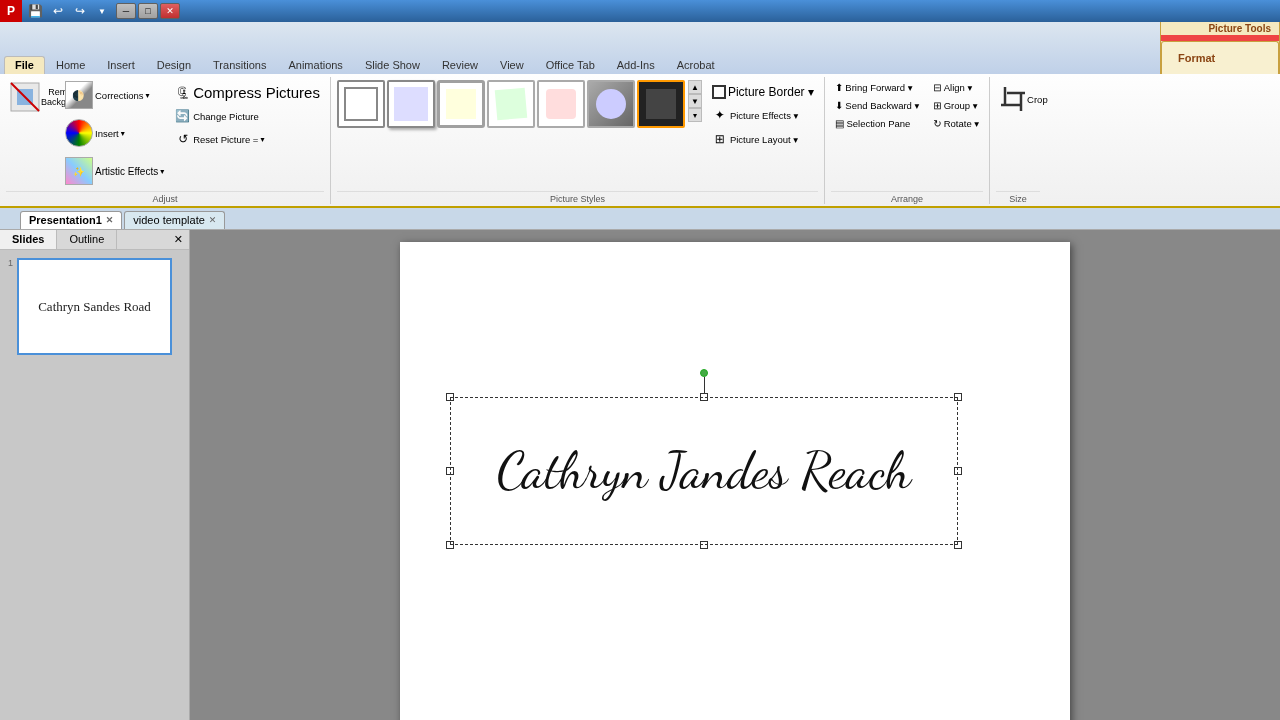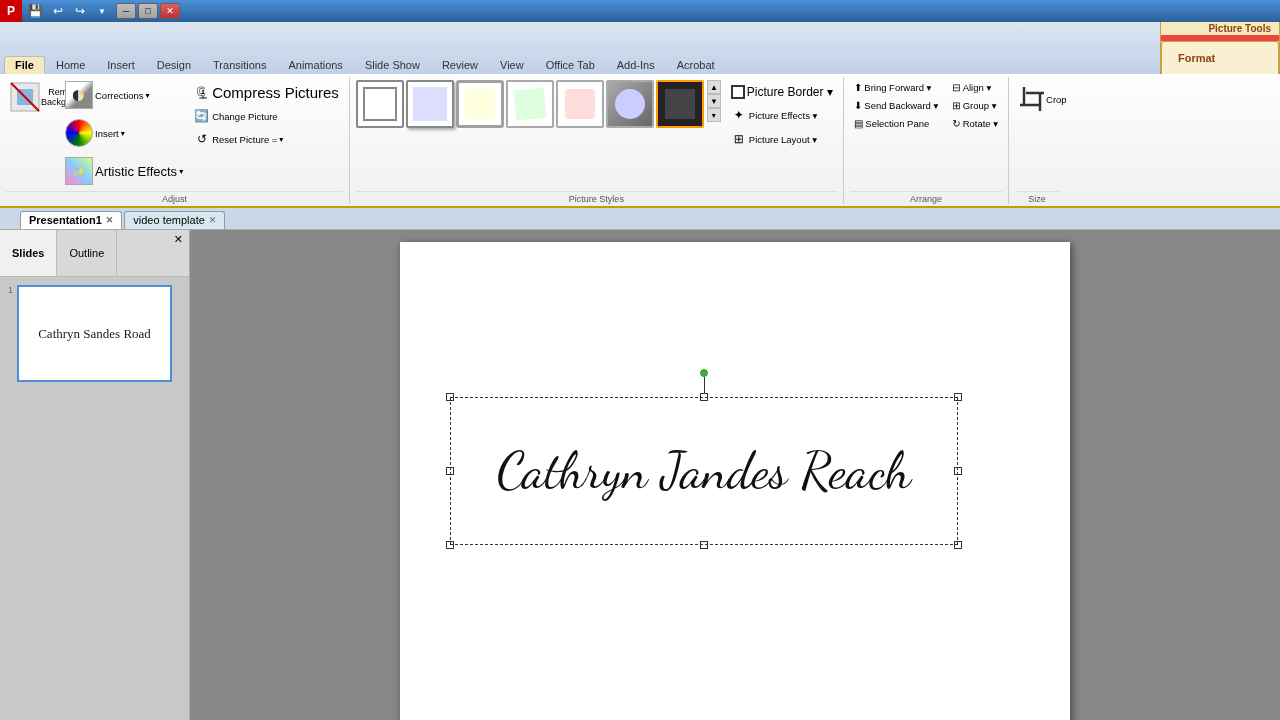--- a/index.html
+++ b/index.html
@@ -127,21 +127,21 @@
     #slide-panel {
       width: 190px;
       background: #c8c8c8;
       border-right: 1px solid #aaa;
       display: flex; flex-direction: column;
     }
     .slide-panel-tabs {
       display: flex; background: #d8d8d8; border-bottom: 1px solid #bbb;
     }
     .slide-panel-tab {
-      padding: 17px 12px; font-size: 11px; cursor: pointer;
+      padding: 3px 12px; font-size: 11px; cursor: pointer;
       border-right: 1px solid #bbb;
     }
     .slide-panel-tab.active { background: #f0f0f0; font-weight: bold; }
     .slide-close { margin-left: auto; padding: 3px 6px; cursor: pointer; font-size: 11px; }
 
     .slide-thumbnail-area {
       flex: 1; padding: 8px; overflow-y: auto;
     }
     .slide-thumbnail {
       width: 155px; background: white; border: 2px solid #4a90d9;
@@ -313,21 +313,21 @@
             <span style="font-size:9.5px;">Corrections</span>
               <span style="font-size:8px;">▾</span>
           </div>
           <div class="ribbon-btn-large" style="width:auto; flex-direction:row; align-items:center; gap:2px; padding:3px 4px;">
             <div style="width:28px;height:28px; background: conic-gradient(red, yellow, green, blue, red); border:1px solid #aaa; border-radius:50%;"></div>
             <span style="font-size:9.5px;">Insert</span>
               <span style="font-size:8px;">▾</span>
           </div>
           <div class="ribbon-btn-large" style="width:auto; flex-direction:row; align-items:center; gap:2px; padding:3px 4px;">
             <div style="width:28px;height:28px; background: linear-gradient(45deg, #f8c, #8cf, #cf8); border:1px solid #aaa; display:flex; align-items:center; justify-content:center;">✨</div>
-            <span style="font-size:13px;">Artistic
+            <span style="font-size:10px;">Artistic
 Effects</span>
               <span style="font-size:8px;">▾</span>
           </div>
         </div>
         <div style="display:flex; flex-direction:column; gap:1px; justify-content:flex-start; padding-top:4px;">
           <div class="ribbon-btn-small">
             <div class="icon-small">🗜</div>
             <span style="font-size:15px;">Compress Pictures</span>
           </div>
           <div class="ribbon-btn-small">

